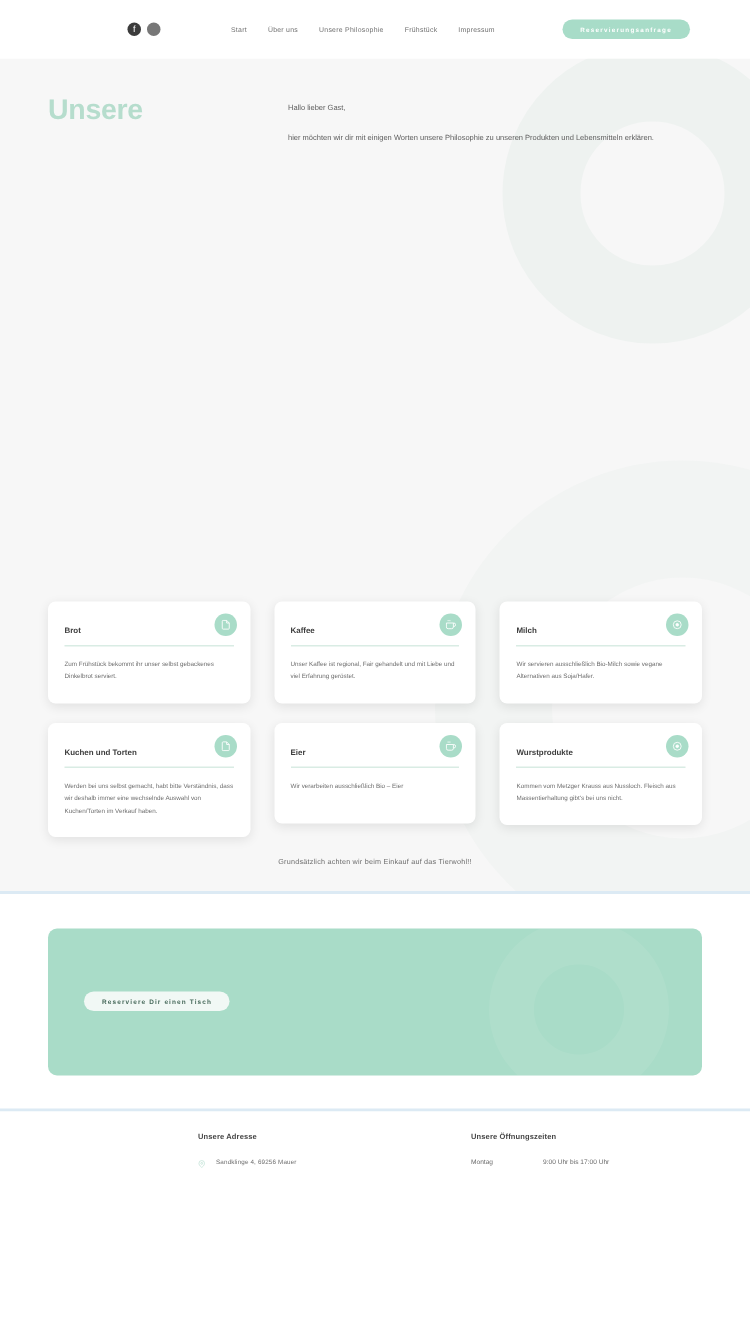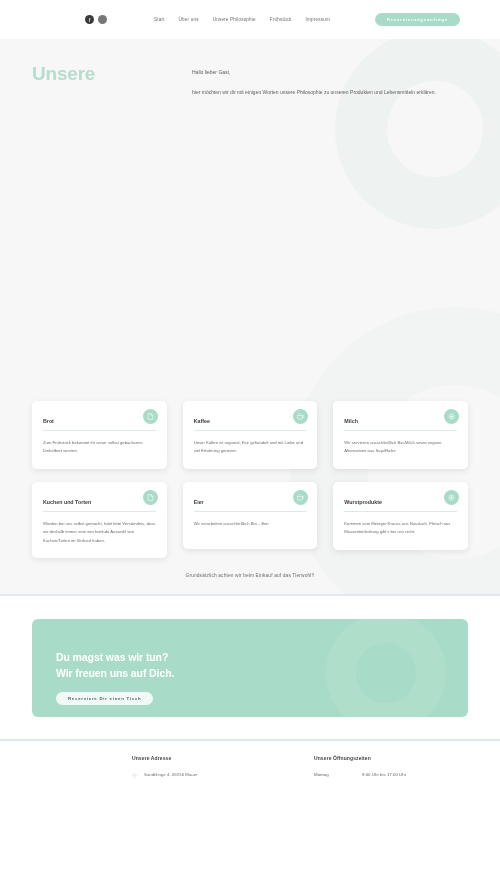--- a/index.html
+++ b/index.html
@@ -256,24 +256,20 @@
       <div class="lead">Grundsätzlich achten wir beim Einkauf auf das Tierwohl!!</div>
 
     </div>
   </section>
 
   <div class="divider"></div>
 
   <div class="cta-wrap">
     <div class="cta">
       <div class="cta-ring"></div>
-      <h2>
-        <span>Du magst was wir tun?</span><br>
-        <span>Wir freuen uns auf Dich.</span>
-      </h2>
       <button class="cta-btn">Reserviere Dir einen Tisch</button>
     </div>
   </div>
 
   <div class="divider"></div>
 
   <footer class="footer">
     <div class="footer-cols">
 
       <div class="fcol fcol-addr">

